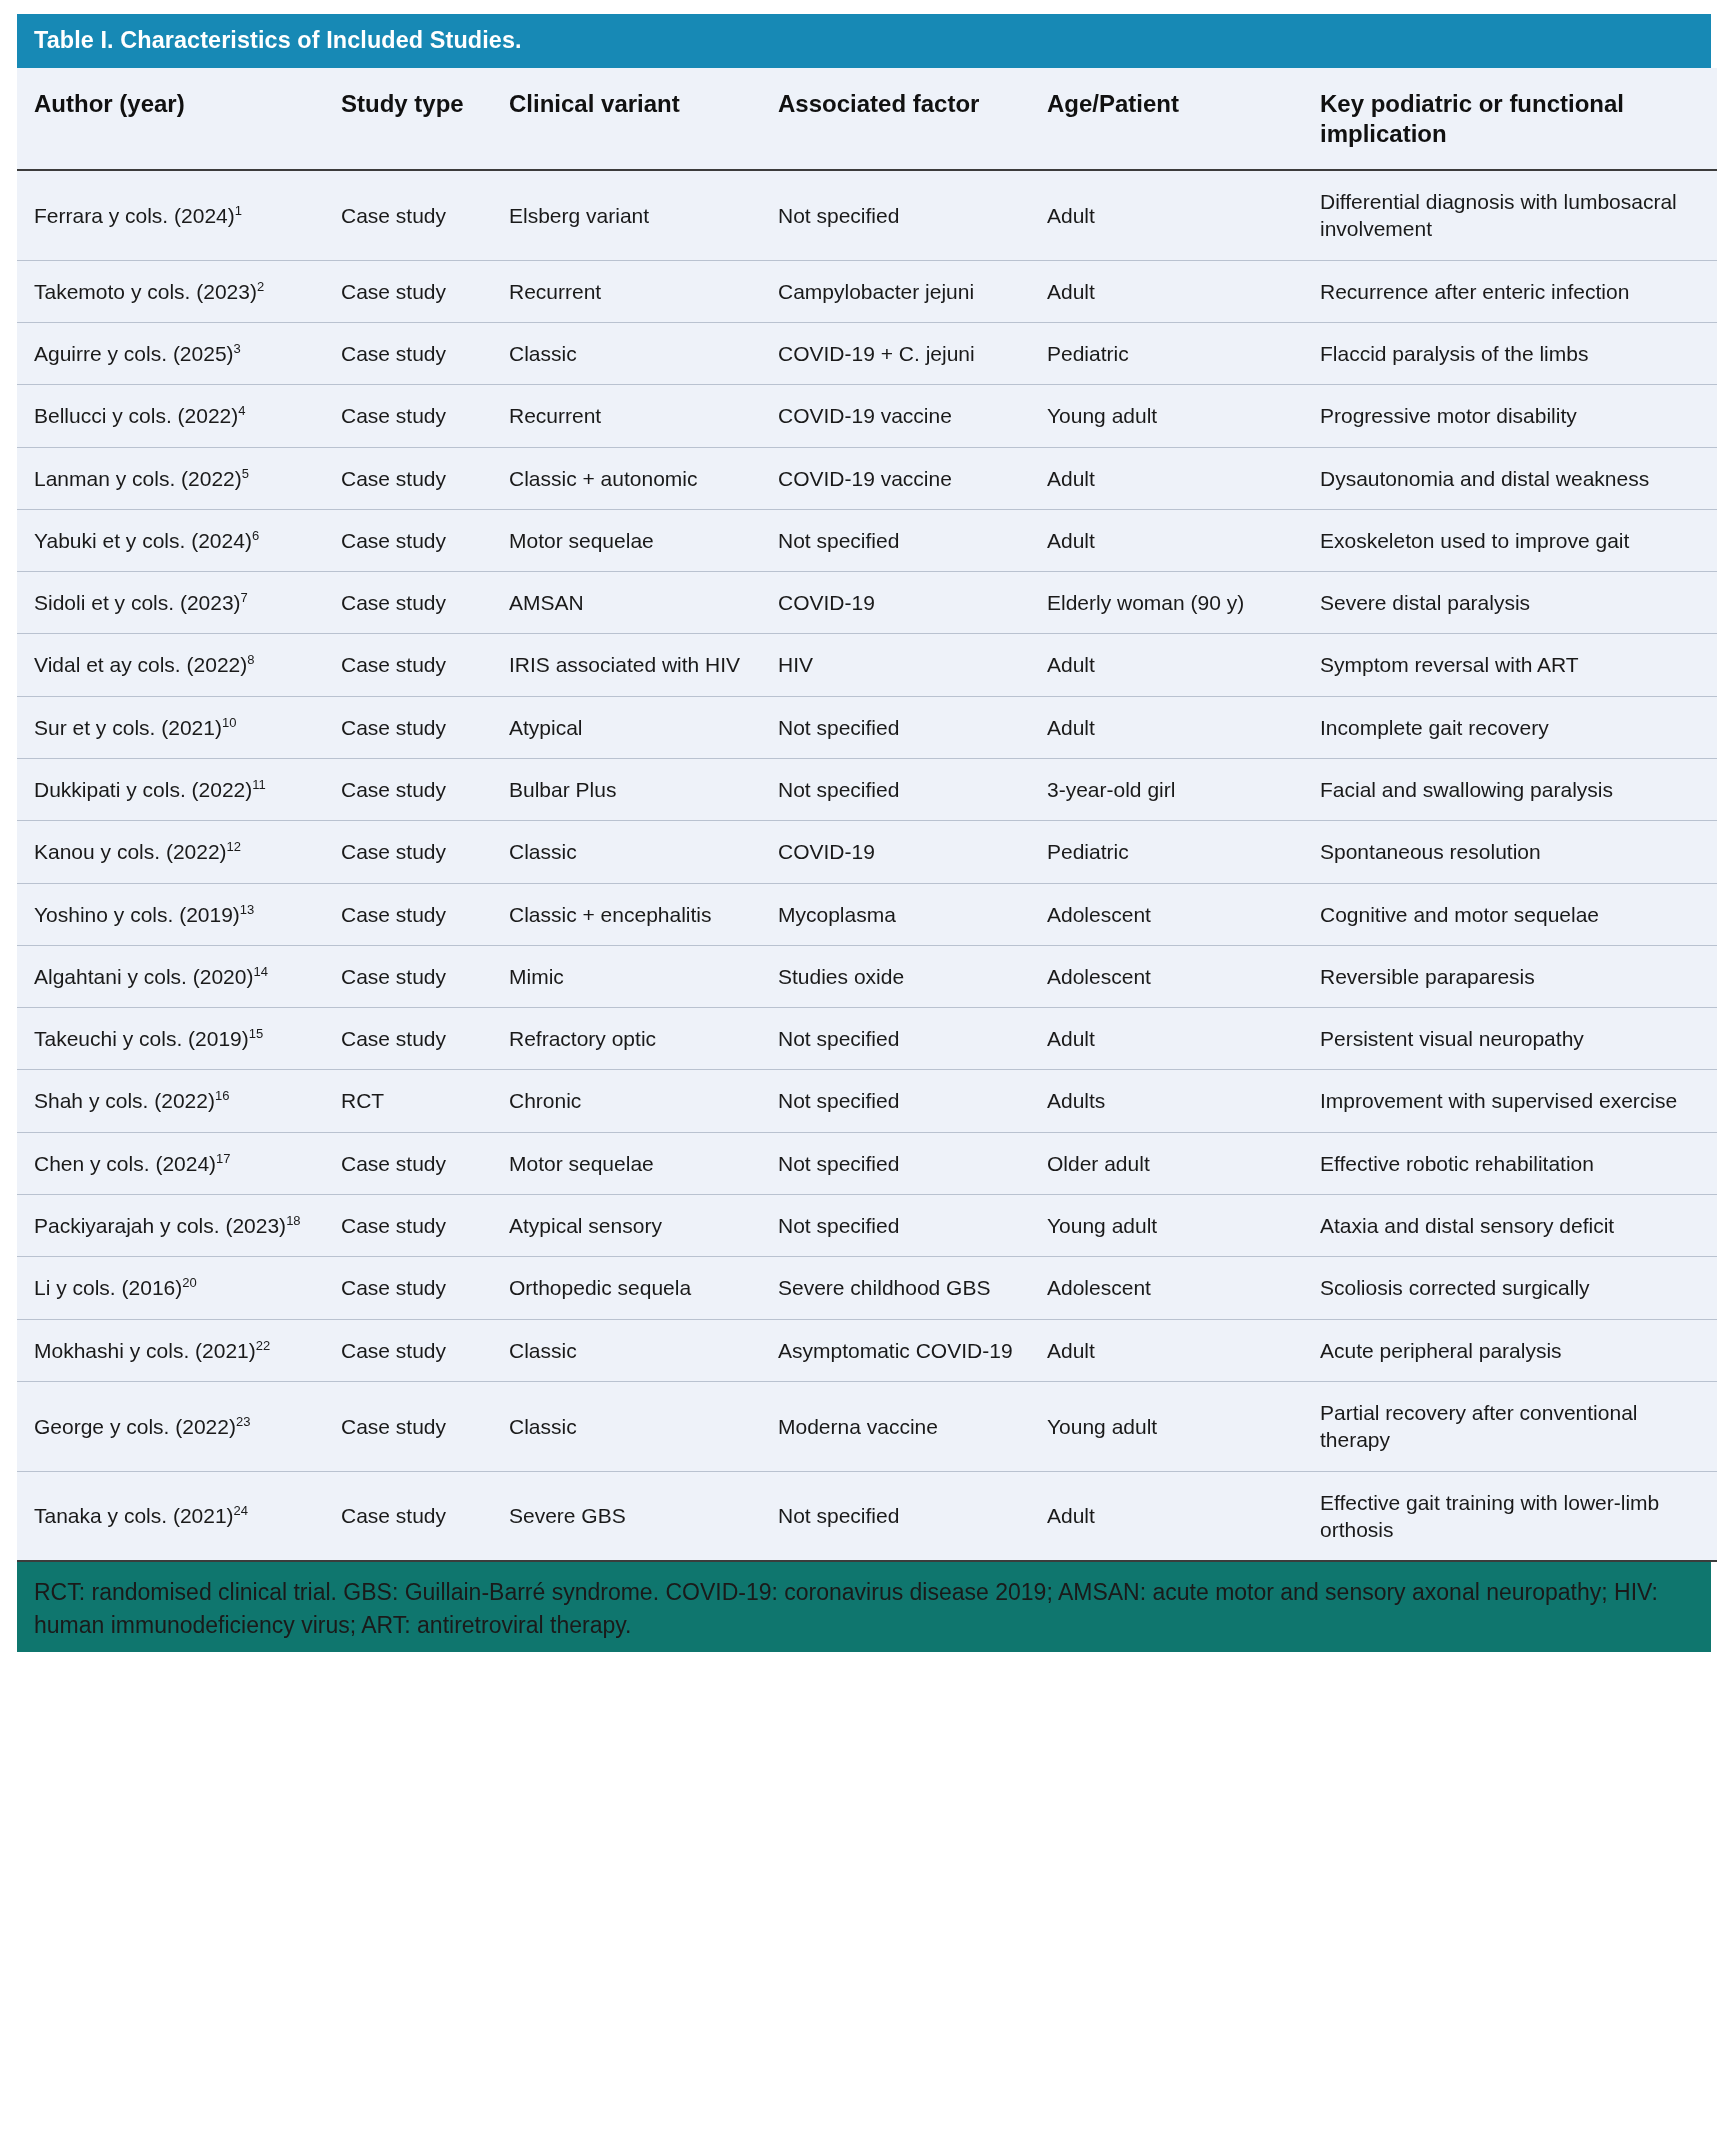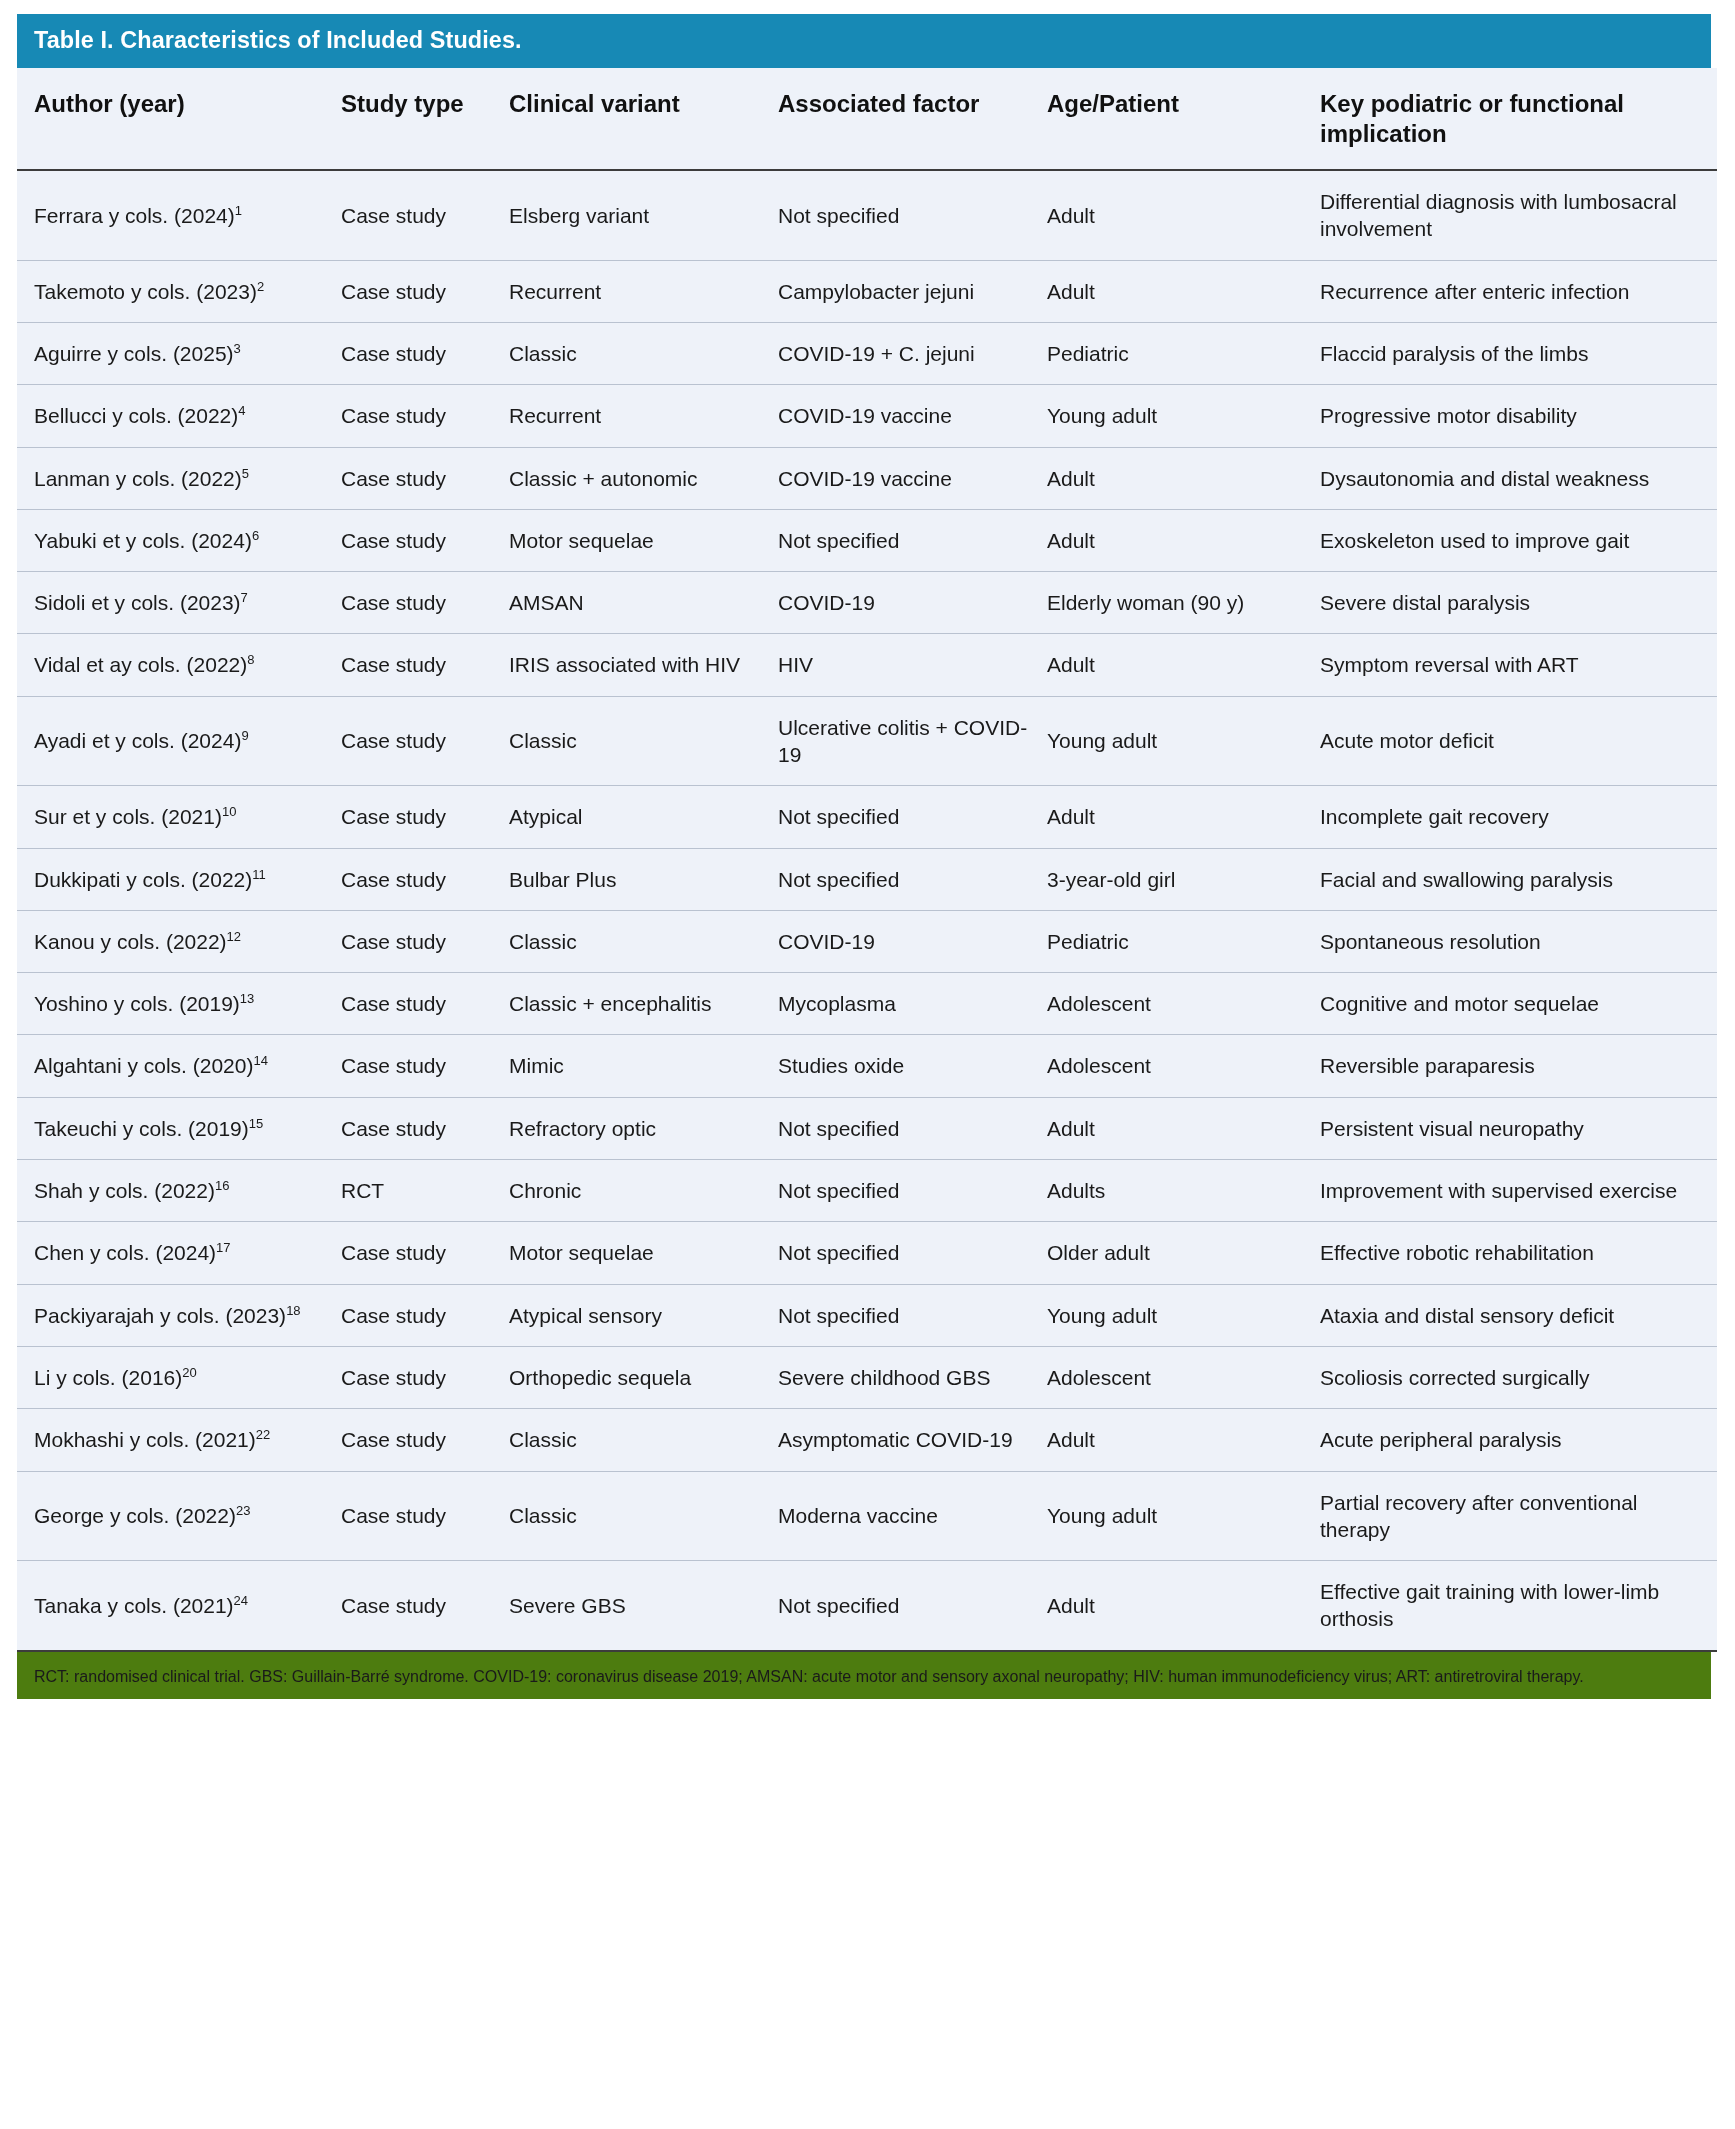--- a/index.html
+++ b/index.html
@@ -61,25 +61,25 @@
   }
   table.studies tbody td:first-child { padding-left: 17px; margin-left: 33px; }
   table.studies tbody tr:last-child td { border-bottom: 2.3px solid #3c3c3c; }
 
   sup {
     font-size: 0.62em;
     vertical-align: super;
     line-height: 0;
   }
   .footnote {
-    font-size: 16px;
+    font-size: 23px;
     line-height: 1.42;
     color: #1a1a1a;
     padding: 14px 17px 11px 17px;
-    background: #4d7c0f;
+    background: #0f766e;
   }
 </style>
 </head>
 <body>
 
 <div class="page">
 
   <div class="table-title">Table I. Characteristics of Included Studies.</div>
 
   <table class="studies">
@@ -160,28 +160,20 @@
         </tr>
         <tr>
           <td>Vidal et ay cols. (2022)<sup>8</sup></td>
           <td>Case study</td>
           <td>IRIS associated with HIV</td>
           <td>HIV</td>
           <td>Adult</td>
           <td>Symptom reversal with ART</td>
         </tr>
         <tr>
-          <td>Ayadi et y cols. (2024)<sup>9</sup></td>
-          <td>Case study</td>
-          <td>Classic</td>
-          <td>Ulcerative colitis + COVID-19</td>
-          <td>Young adult</td>
-          <td>Acute motor deficit</td>
-        </tr>
-        <tr>
           <td>Sur et y cols. (2021)<sup>10</sup></td>
           <td>Case study</td>
           <td>Atypical</td>
           <td>Not specified</td>
           <td>Adult</td>
           <td>Incomplete gait recovery</td>
         </tr>
         <tr>
           <td>Dukkipati y cols. (2022)<sup>11</sup></td>
           <td>Case study</td>

